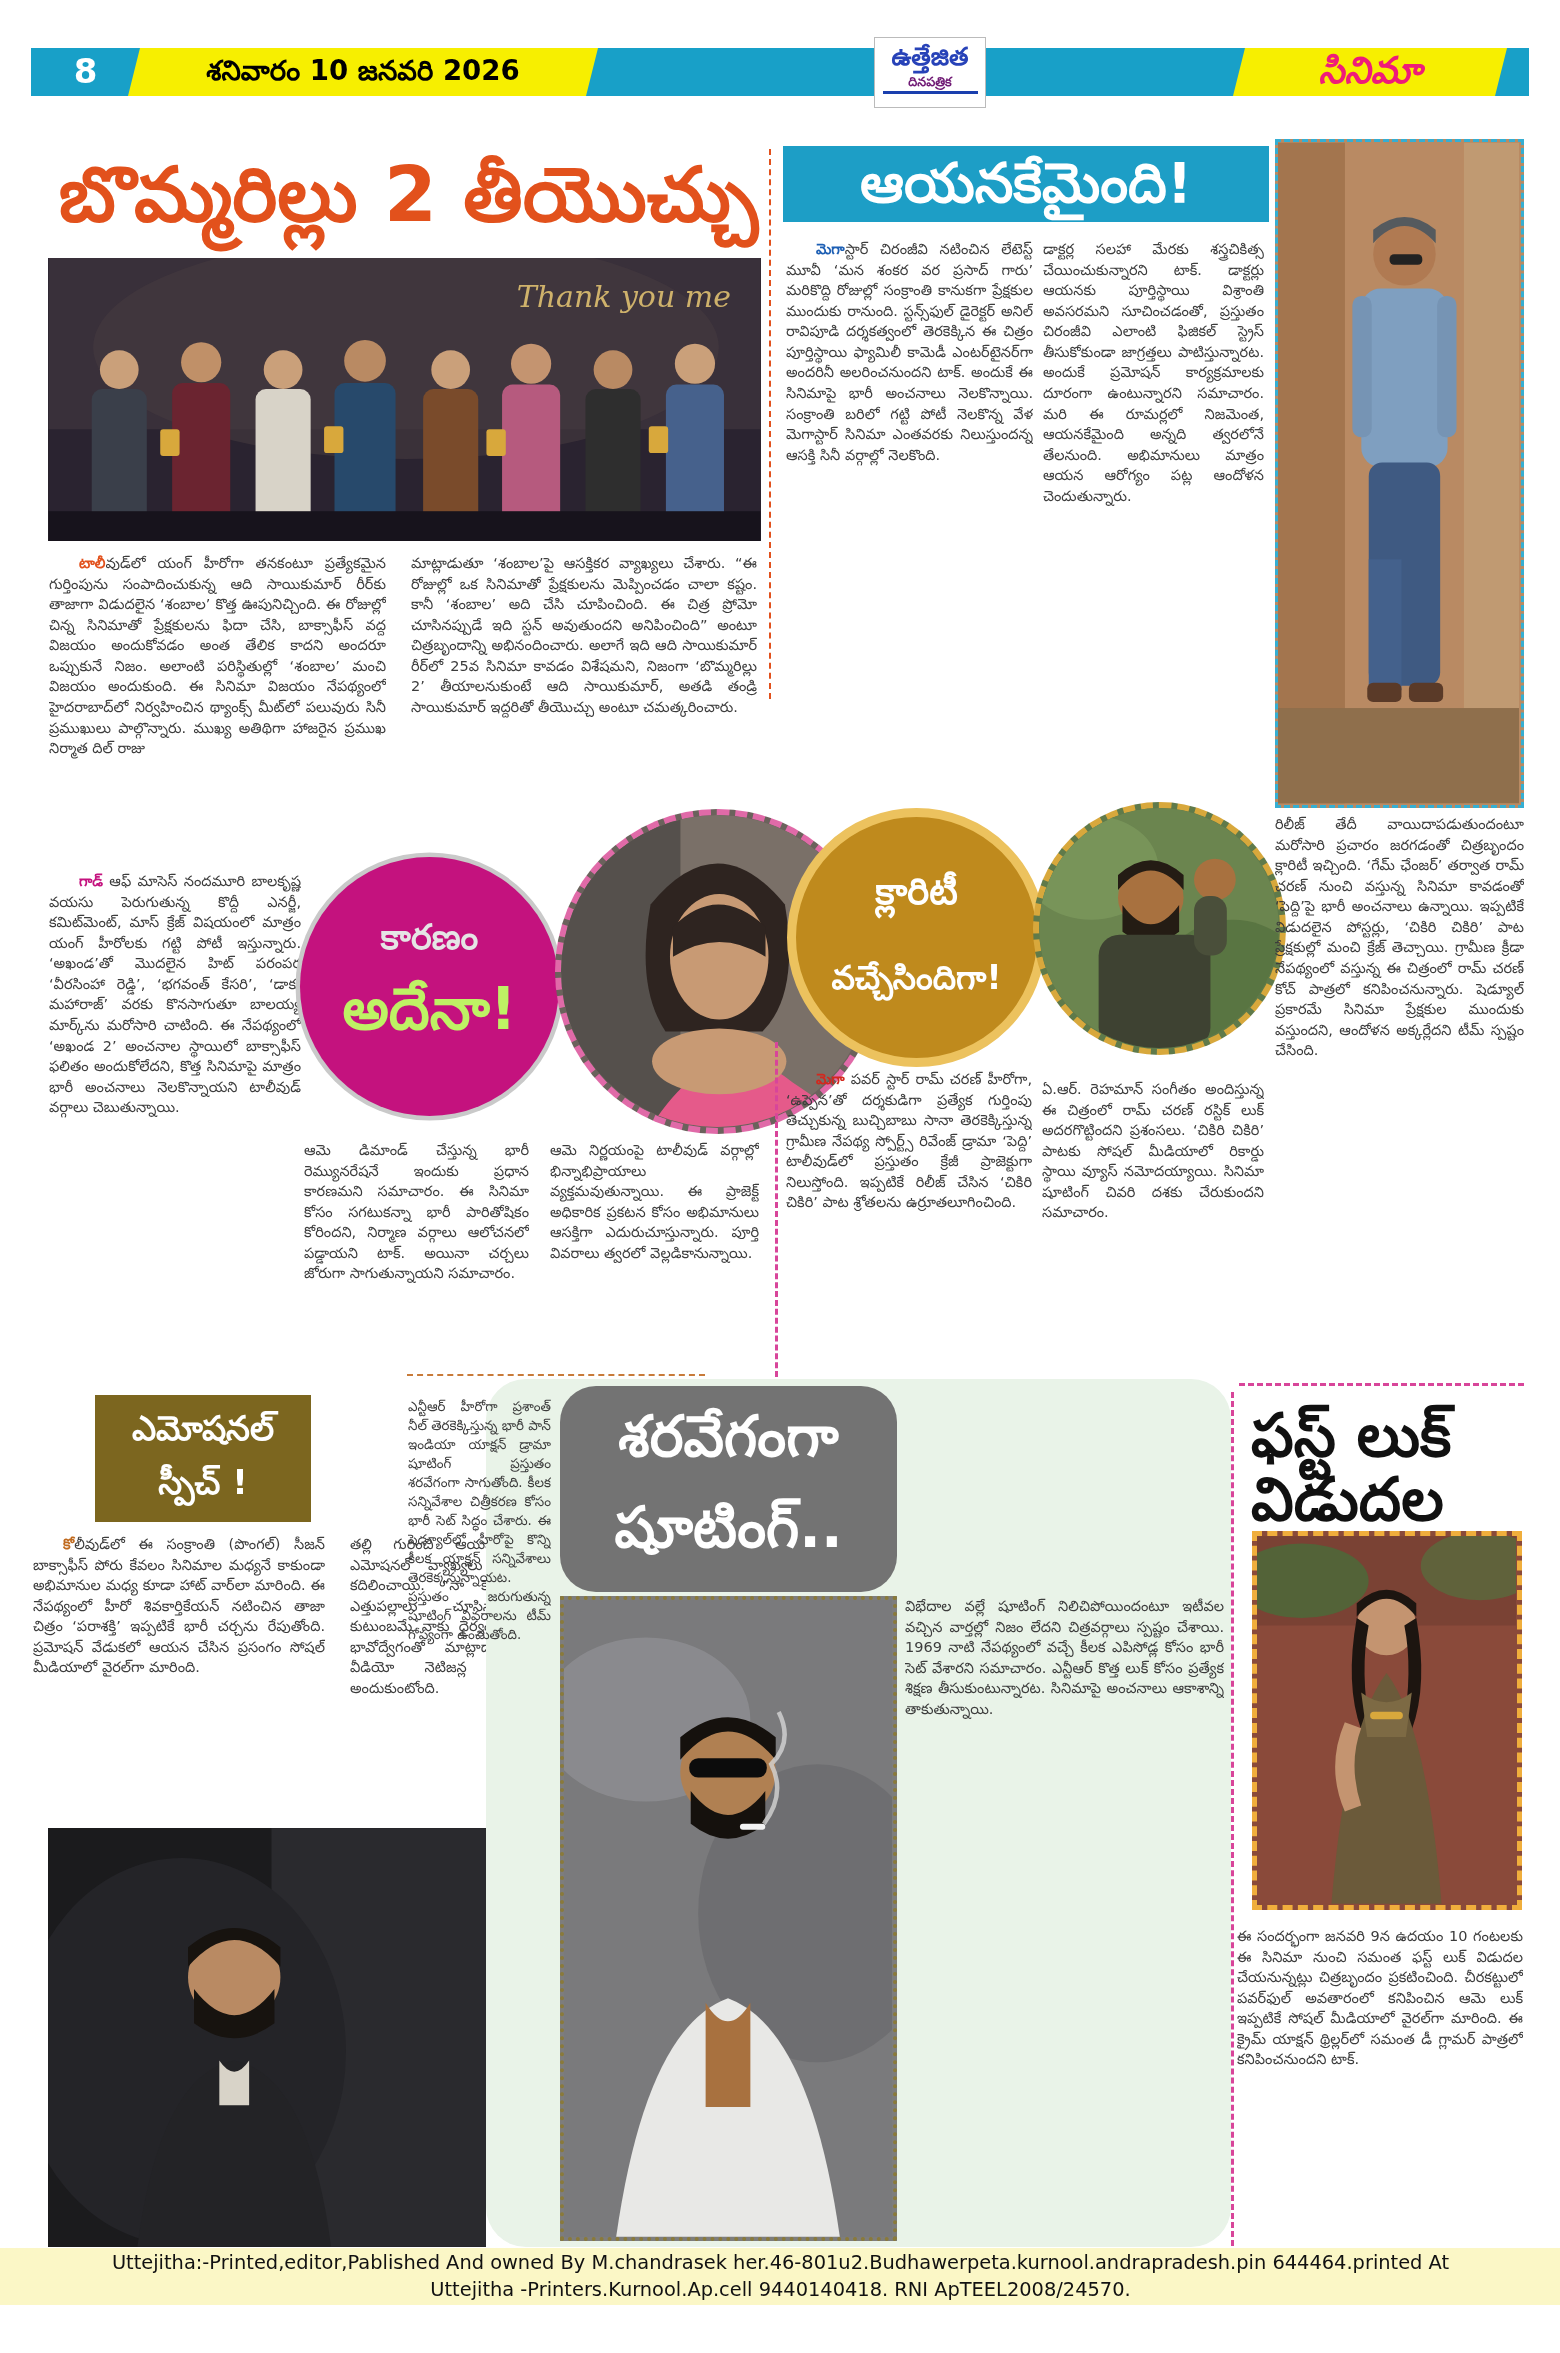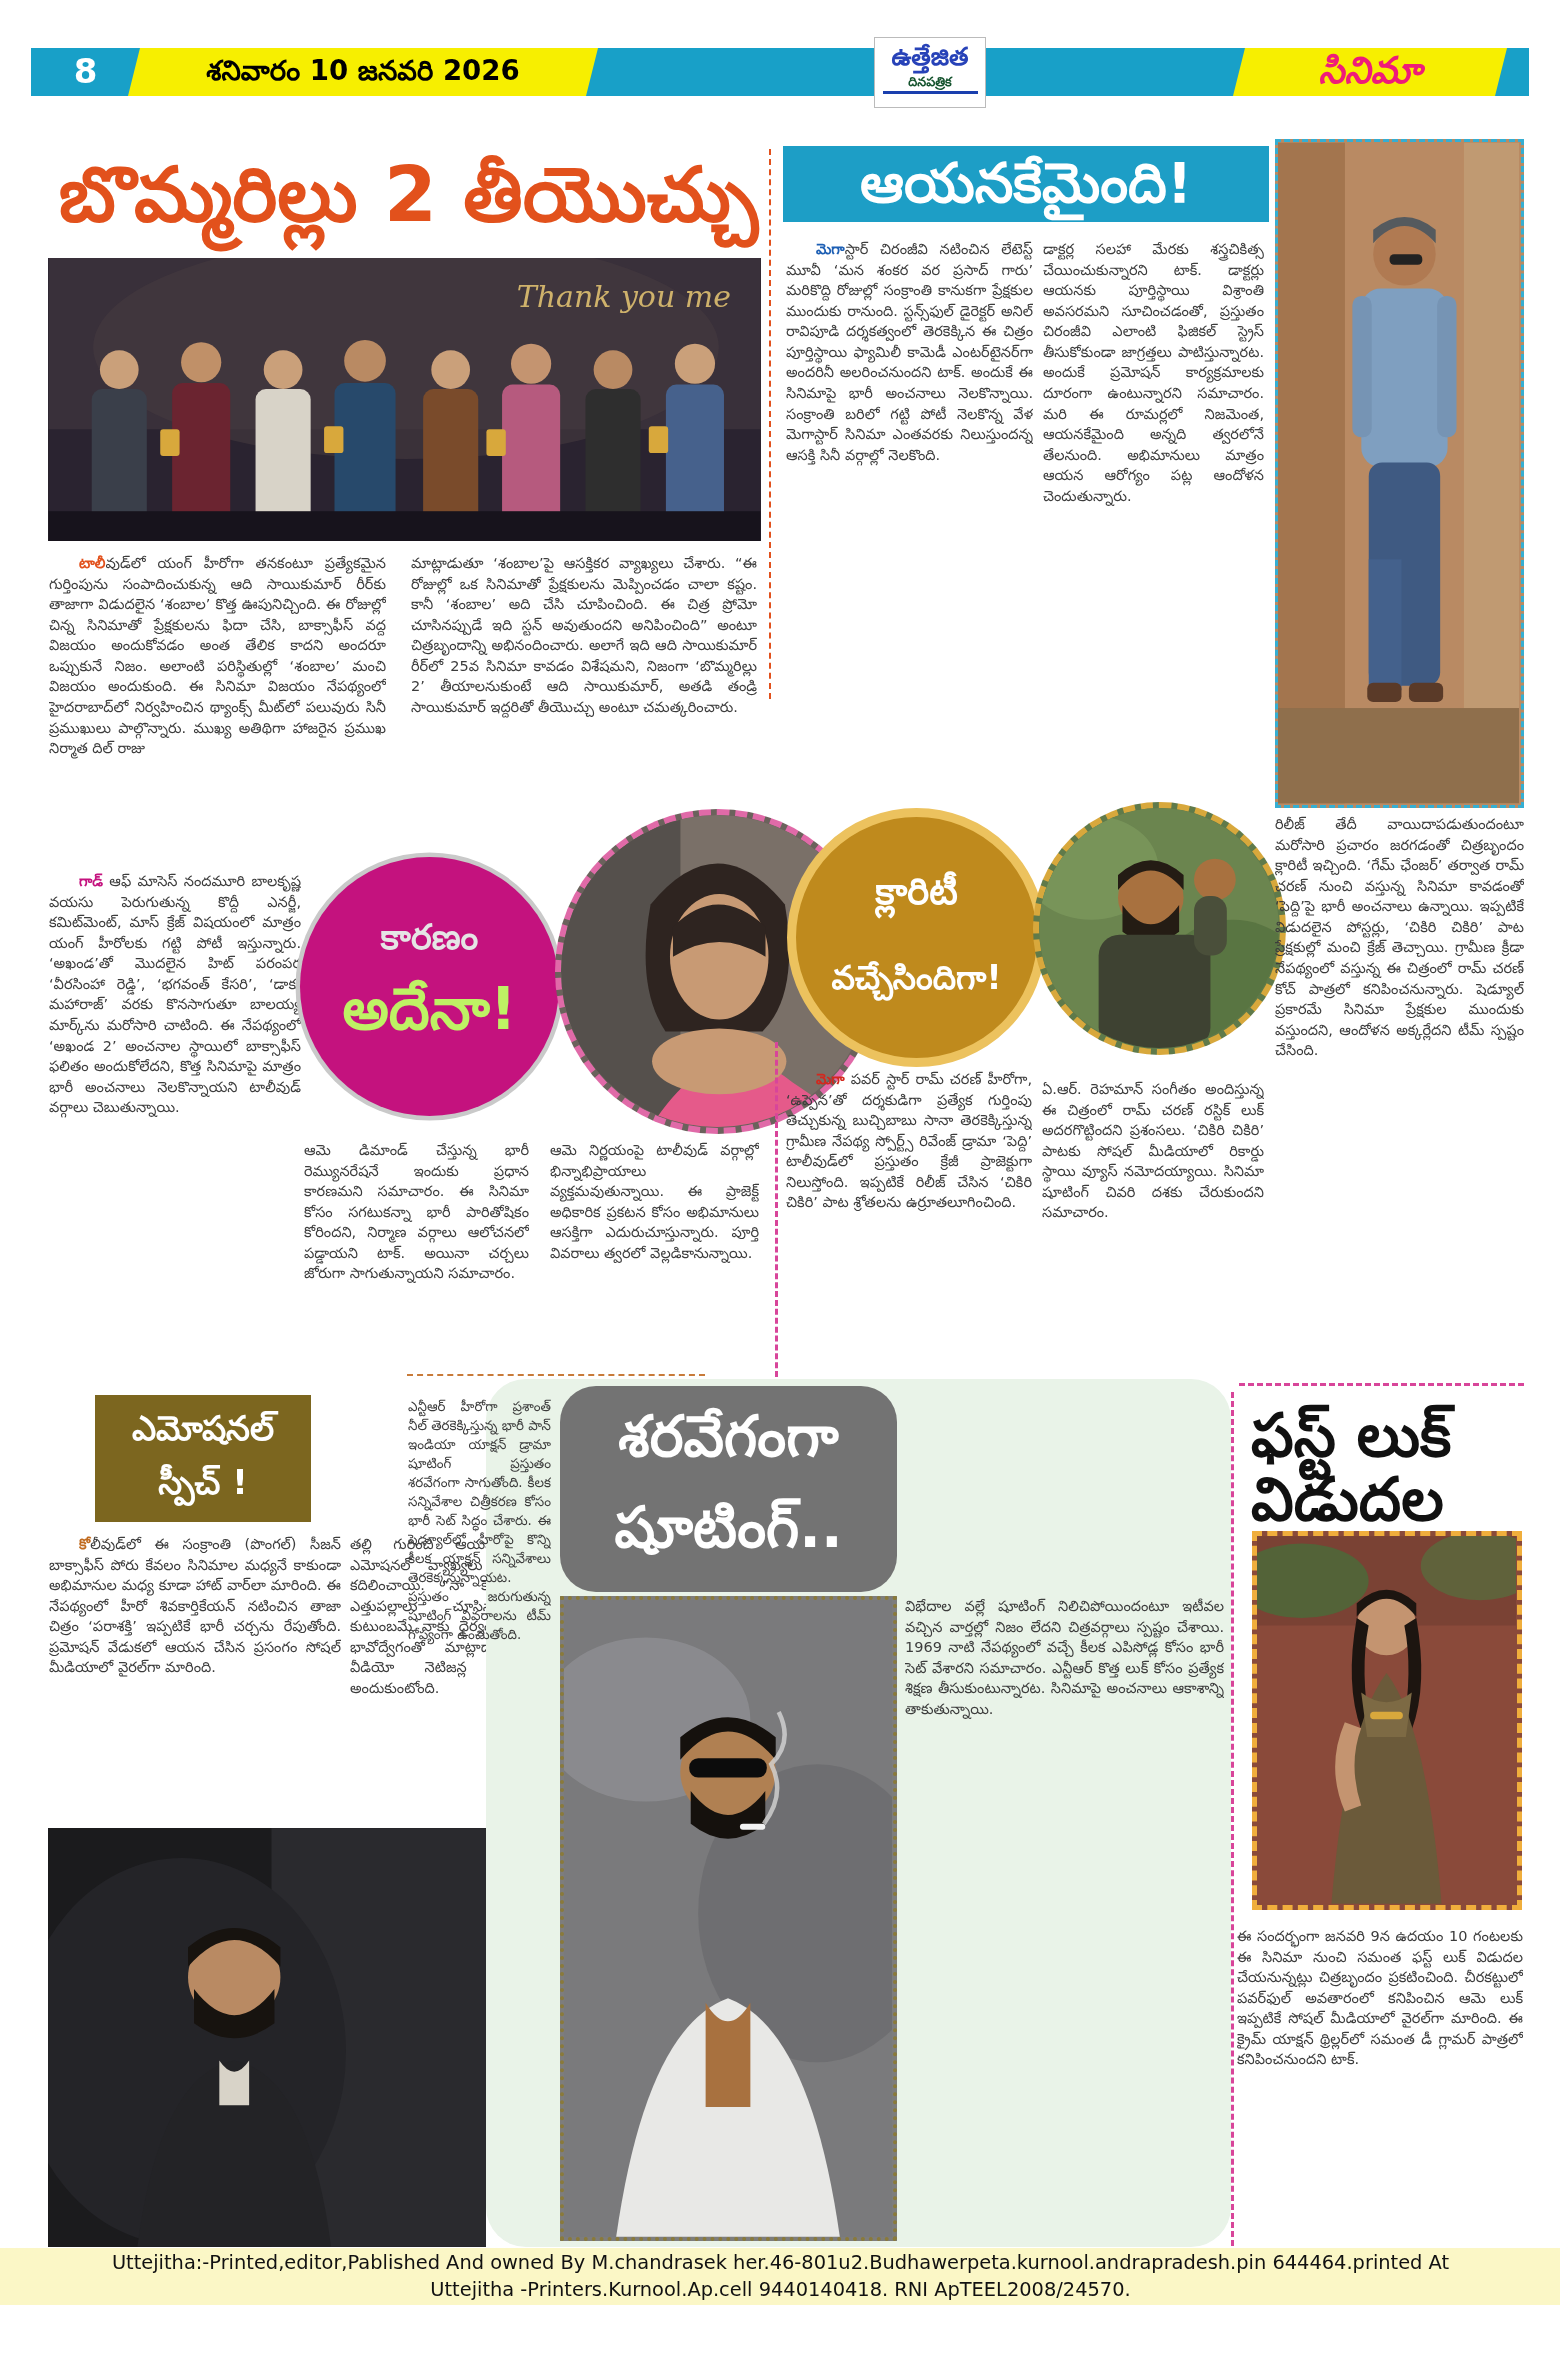--- a/index.html
+++ b/index.html
@@ -24,21 +24,21 @@
 
 <div id="page">
 
   <div class="abs" style="left:31px;top:48px;width:1498px;height:48px;background:#18a0c8;"></div>
   <div class="abs" style="left:41px;top:48px;width:89px;height:48px;color:#fff;font-size:34px;font-weight:bold;text-align:center;line-height:46px;">8</div>
   <div class="abs skew" style="left:134px;top:48px;width:458px;height:48px;background:#f7ef00;">
     <div class="unskew" style="width:100%;height:100%;color:#000;font-size:27.6px;font-weight:bold;text-align:center;line-height:46px;">శనివారం 10 జనవరి 2026</div>
   </div>
   <div class="abs" style="left:874px;top:37px;width:110px;height:69px;background:#fff;border:0.7px solid #bbb;text-align:center;">
     <div style="color:#2742b8;font-size:25px;font-weight:bold;line-height:37px;">ఉత్తేజిత</div>
-    <div style="color:#14532d;font-size:12.7px;font-weight:bold;line-height:13.4px;">దినపత్రిక</div>
+    <div style="color:#701a75;font-size:12.7px;font-weight:bold;line-height:13.4px;">దినపత్రిక</div>
     <div style="margin:3px 7.5px 0;height:3px;background:#1a3fae;"></div>
   </div>
   <div class="abs skew" style="left:1239px;top:48px;width:262px;height:48px;background:#f7ef00;">
     <div class="unskew" style="width:100%;height:100%;color:#ef1c79;font-size:37px;font-weight:bold;font-style:italic;text-align:center;line-height:45px;">సినిమా</div>
   </div>
 
   <div class="abs" style="left:58px;top:139px;width:701px;height:113px;color:#e2511c;font-size:76px;font-weight:bold;text-align:center;line-height:112px;white-space:nowrap;">బొమ్మరిల్లు 2 తీయొచ్చు</div>
 
   <div class="abs photo" style="left:48px;top:258px;width:713px;height:283px;background:linear-gradient(120deg,#241f2b,#3d3028 55%,#2a2030);">
     <svg width="713" height="283" viewBox="0 0 956 380">
@@ -174,21 +174,21 @@
   </div>
   <div class="abs txt" style="left:1042px;top:1079px;width:222px;height:307px;">
     <p style="text-indent:0;">ఏ.ఆర్. రెహమాన్ సంగీతం అందిస్తున్న ఈ చిత్రంలో రామ్ చరణ్ రస్టిక్ లుక్ అదరగొట్టిందని ప్రశంసలు. ‘చికిరి చికిరి’ పాటకు సోషల్ మీడియాలో రికార్డు స్థాయి వ్యూస్ నమోదయ్యాయి. సినిమా షూటింగ్ చివరి దశకు చేరుకుందని సమాచారం.</p>
   </div>
 
   <div class="abs" style="left:95px;top:1395px;width:216px;height:127px;background:#7c661f;display:flex;flex-direction:column;align-items:center;justify-content:center;gap:6px;">
     <div style="color:#fff;font-size:34px;font-weight:bold;">ఎమోషనల్</div>
     <div style="color:#fff;font-size:34px;font-weight:bold;">స్పీచ్ !</div>
   </div>
 
-  <div class="abs txt" style="left:49px;top:1534px;width:292px;height:288px;">
+  <div class="abs txt" style="left:33px;top:1534px;width:292px;height:288px;">
     <p><span class="lead-brown">కో</span><span>లీవుడ్‌లో ఈ సంక్రాంతి (పొంగల్) సీజన్ బాక్సాఫీస్ పోరు కేవలం సినిమాల మధ్యనే కాకుండా అభిమానుల మధ్య కూడా హాట్ వార్‌లా మారింది. ఈ నేపథ్యంలో హీరో శివకార్తికేయన్ నటించిన తాజా చిత్రం ‘పరాశక్తి’ ఇప్పటికే భారీ చర్చను రేపుతోంది. ప్రమోషన్ వేడుకలో ఆయన చేసిన ప్రసంగం సోషల్ మీడియాలో వైరల్‌గా మారింది.</span></p>
   </div>
   <div class="abs txt" style="left:350px;top:1534px;width:198px;height:288px;">
     <p style="text-indent:0;">తల్లి గురించి ఆయన చేసిన ఎమోషనల్ వ్యాఖ్యలు అందరినీ కదిలించాయి. “నా కెరీర్ ఎన్ని ఎత్తుపల్లాలు చూసినా నా కుటుంబమే నాకు ధైర్యం” అంటూ భావోద్వేగంతో మాట్లాడారు. ఈ వీడియో నెటిజన్ల ప్రశంసలు అందుకుంటోంది.</p>
   </div>
 
   <div class="abs photo" style="left:48px;top:1828px;width:438px;height:419px;background:#1c1c1e;">
     <svg width="438" height="419" viewBox="0 0 588 562">
       <rect width="588" height="562" fill="#1b1b1d"></rect>
       <rect x="300" y="0" width="288" height="562" fill="#2a2a2e"></rect>

